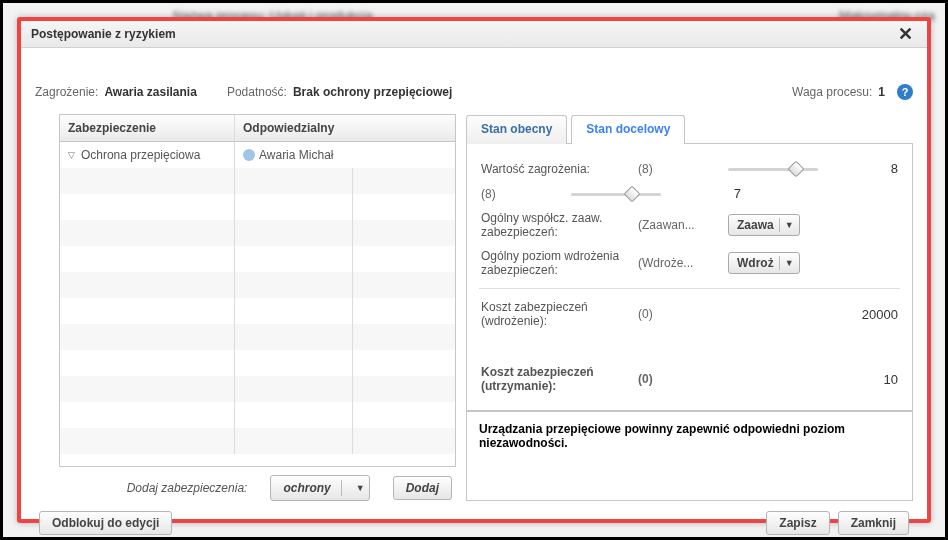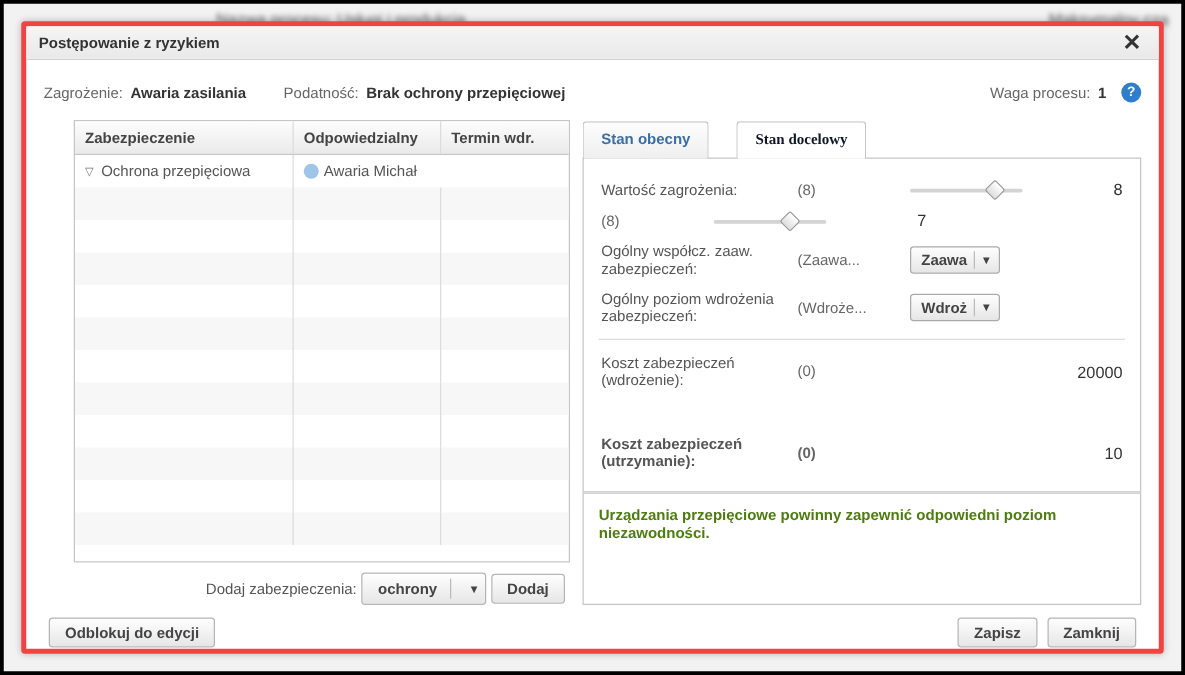--- a/index.html
+++ b/index.html
@@ -46,21 +46,21 @@
   .close-x {
     font-size: 18px; font-weight:bold; color:#333;
     cursor:pointer; line-height:14px; padding:0 4px;
   }
   .dlg-body {
     flex:1; padding: 18px 14px 10px 14px;
     position:relative; display:flex; flex-direction:column;
   }
   .header-line {
     display:flex; align-items:center; gap:6px;
-    margin-bottom: 14px; color:#555;
+    margin-bottom: 14px; color:#555;margin-top:18px;
   }
   .header-line .lbl { color:#666; }
   .header-line .val { font-weight:bold; color:#333; }
   .header-line .pad { width:18px; }
   .header-line .grow { flex:1; }
   .help-icon {
     width:16px; height:16px; border-radius:50%;
     background:#2f7ecb; color:#fff; font-weight:bold;
     font-size:11px; display:inline-flex; align-items:center; justify-content:center;
     margin-left:6px; cursor:pointer;
@@ -84,42 +84,42 @@
   .c3 { flex:1; }
   .grid-body { height: calc(100% - 30px); }
   .grid-row { display:flex; height:26px; align-items:stretch; }
   .grid-row:nth-child(even){ background:#f7f7f7; }
   .grid-row .gc { display:flex; align-items:center; color:#555; }
   .tri { display:inline-block; margin-right:6px; font-size:9px; color:#777;}
   .person-icon {
     width:12px; height:12px; border-radius:50%; background:#9fc5e8;
     display:inline-block; margin-right:4px; position:relative;
   }
-  .add-row { display:flex; align-items:center; gap:4px; padding:8px 4px 0 4px; justify-content:flex-end;}
+  .add-row { display:flex; align-items:center; gap:23px; padding:8px 4px 0 4px; justify-content:flex-end;font-style:italic;}
   .add-row .albl { color:#555; }
   .btn {
     background: linear-gradient(#fefefe,#e6e6e6);
     border:1px solid #b5b5b5; border-radius:3px;
     padding:4px 12px; font-size:12px; font-weight:bold; color:#444;
     cursor:pointer; display:inline-flex; align-items:center; gap:4px;
   }
   .btn .caret { font-size:9px; margin-left:4px;}
   .btn-split { padding-right:4px; }
   .btn-split .sep { width:1px; background:#bbb; height:16px; margin:0 6px; }
   
   .right { flex:1; display:flex; flex-direction:column; min-width:0;}
-  .tabs { display:flex; gap:18px; position:relative; top:1px; z-index:2;}
+  .tabs { display:flex; gap:0; position:relative; top:1px; z-index:2;}
   .tab {
     border:1px solid #c6c6c6; border-bottom:none;
     background:linear-gradient(#fdfdfd,#efefef);
     padding:6px 14px; font-weight:bold; color:#3a6ea5;
     border-radius:3px 3px 0 0; margin-right:4px; cursor:pointer;
     font-size:12px;
   }
-  .tab.active { background:#fff; color:#0f172a; padding-bottom:8px;font-family:Liberation Serif, serif;}
+  .tab.active { background:#fff; color:#3b82f6; padding-bottom:8px;}
   .panel {
     border:1px solid #c6c6c6; background:#fff; padding:12px 14px;
   }
   .prow { display:flex; align-items:center; padding:5px 0; color:#555;}
   .prow .plbl { flex:1;}
   .prow .pparen { width:90px; color:#666;}
   .prow .pctl { width:120px; display:flex; align-items:center; justify-content:flex-start;}
   .prow .pval { width:50px; text-align:right; font-weight:normal; color:#333; font-size:13px;}
   .slider {
     position:relative; width:90px; height:14px;
@@ -141,21 +141,21 @@
     padding:3px 4px 3px 8px; font-size:12px; font-weight:bold; color:#444;
     display:inline-flex; align-items:center; cursor:pointer; min-width:72px;
   }
   .ddbtn .sep { width:1px; background:#bbb; height:14px; margin:0 5px;}
   .ddbtn .caret { font-size:9px;}
   .panel-divider { border-top:1px solid #ddd; margin:6px -2px;}
   .kbold { font-weight:bold;margin-top:27px;}
   .opis-lbl { color:#666; margin:10px 0 4px 2px;}
   .opis-box {
     flex:1; border:1px solid #c6c6c6; background:#fff;
-    padding:10px 12px; color:#4d7c0f; font-weight:bold; font-size:12px;
+    padding:10px 12px; color:#000000; font-weight:bold; font-size:12px;
     min-height:90px;
   }
   .footer {
     display:flex; align-items:center; padding:10px 4px 4px 4px; gap:8px;
   }
   .footer .grow { flex:1; }
 </style>
 </head>
 <body>
 
@@ -187,21 +187,20 @@
         <span class="help-icon">?</span>
       </div>
 
       <div class="content">
 
         <div class="left">
           <div class="grid">
             <div class="grid-head">
               <div class="gh c1">Zabezpieczenie</div>
               <div class="gh c2">Odpowiedzialny</div>
-              <div class="gh c3">Termin wdr.</div>
             </div>
             <div class="grid-body">
               <div class="grid-row">
                 <div class="gc c1">
                     <span class="tri">▽</span>
                     <span>Ochrona przepięciowa</span>
                   </div>
                 <div class="gc c2">
                     <span class="person-icon"></span>
                     <span>Awaria Michał</span>
@@ -299,21 +298,21 @@
               <span class="pctl">
                   <span class="slider">
                     <span class="track"></span>
                     <span class="thumb t2"></span>
                   </span>
                 </span>
               <span class="pval">7</span>
             </div>
             <div class="prow">
               <span class="plbl">Ogólny współcz. zaaw. zabezpieczeń:</span>
-              <span class="pparen">(Zaawa...</span>
+              <span class="pparen">(Zaawan...</span>
               <span class="pctl">
                   <span class="ddbtn">
                     <span>Zaawa</span>
                     <span class="sep"></span>
                     <span class="caret">▼</span>
                   </span>
                 </span>
               <span class="pval"></span>
             </div>
             <div class="prow">

